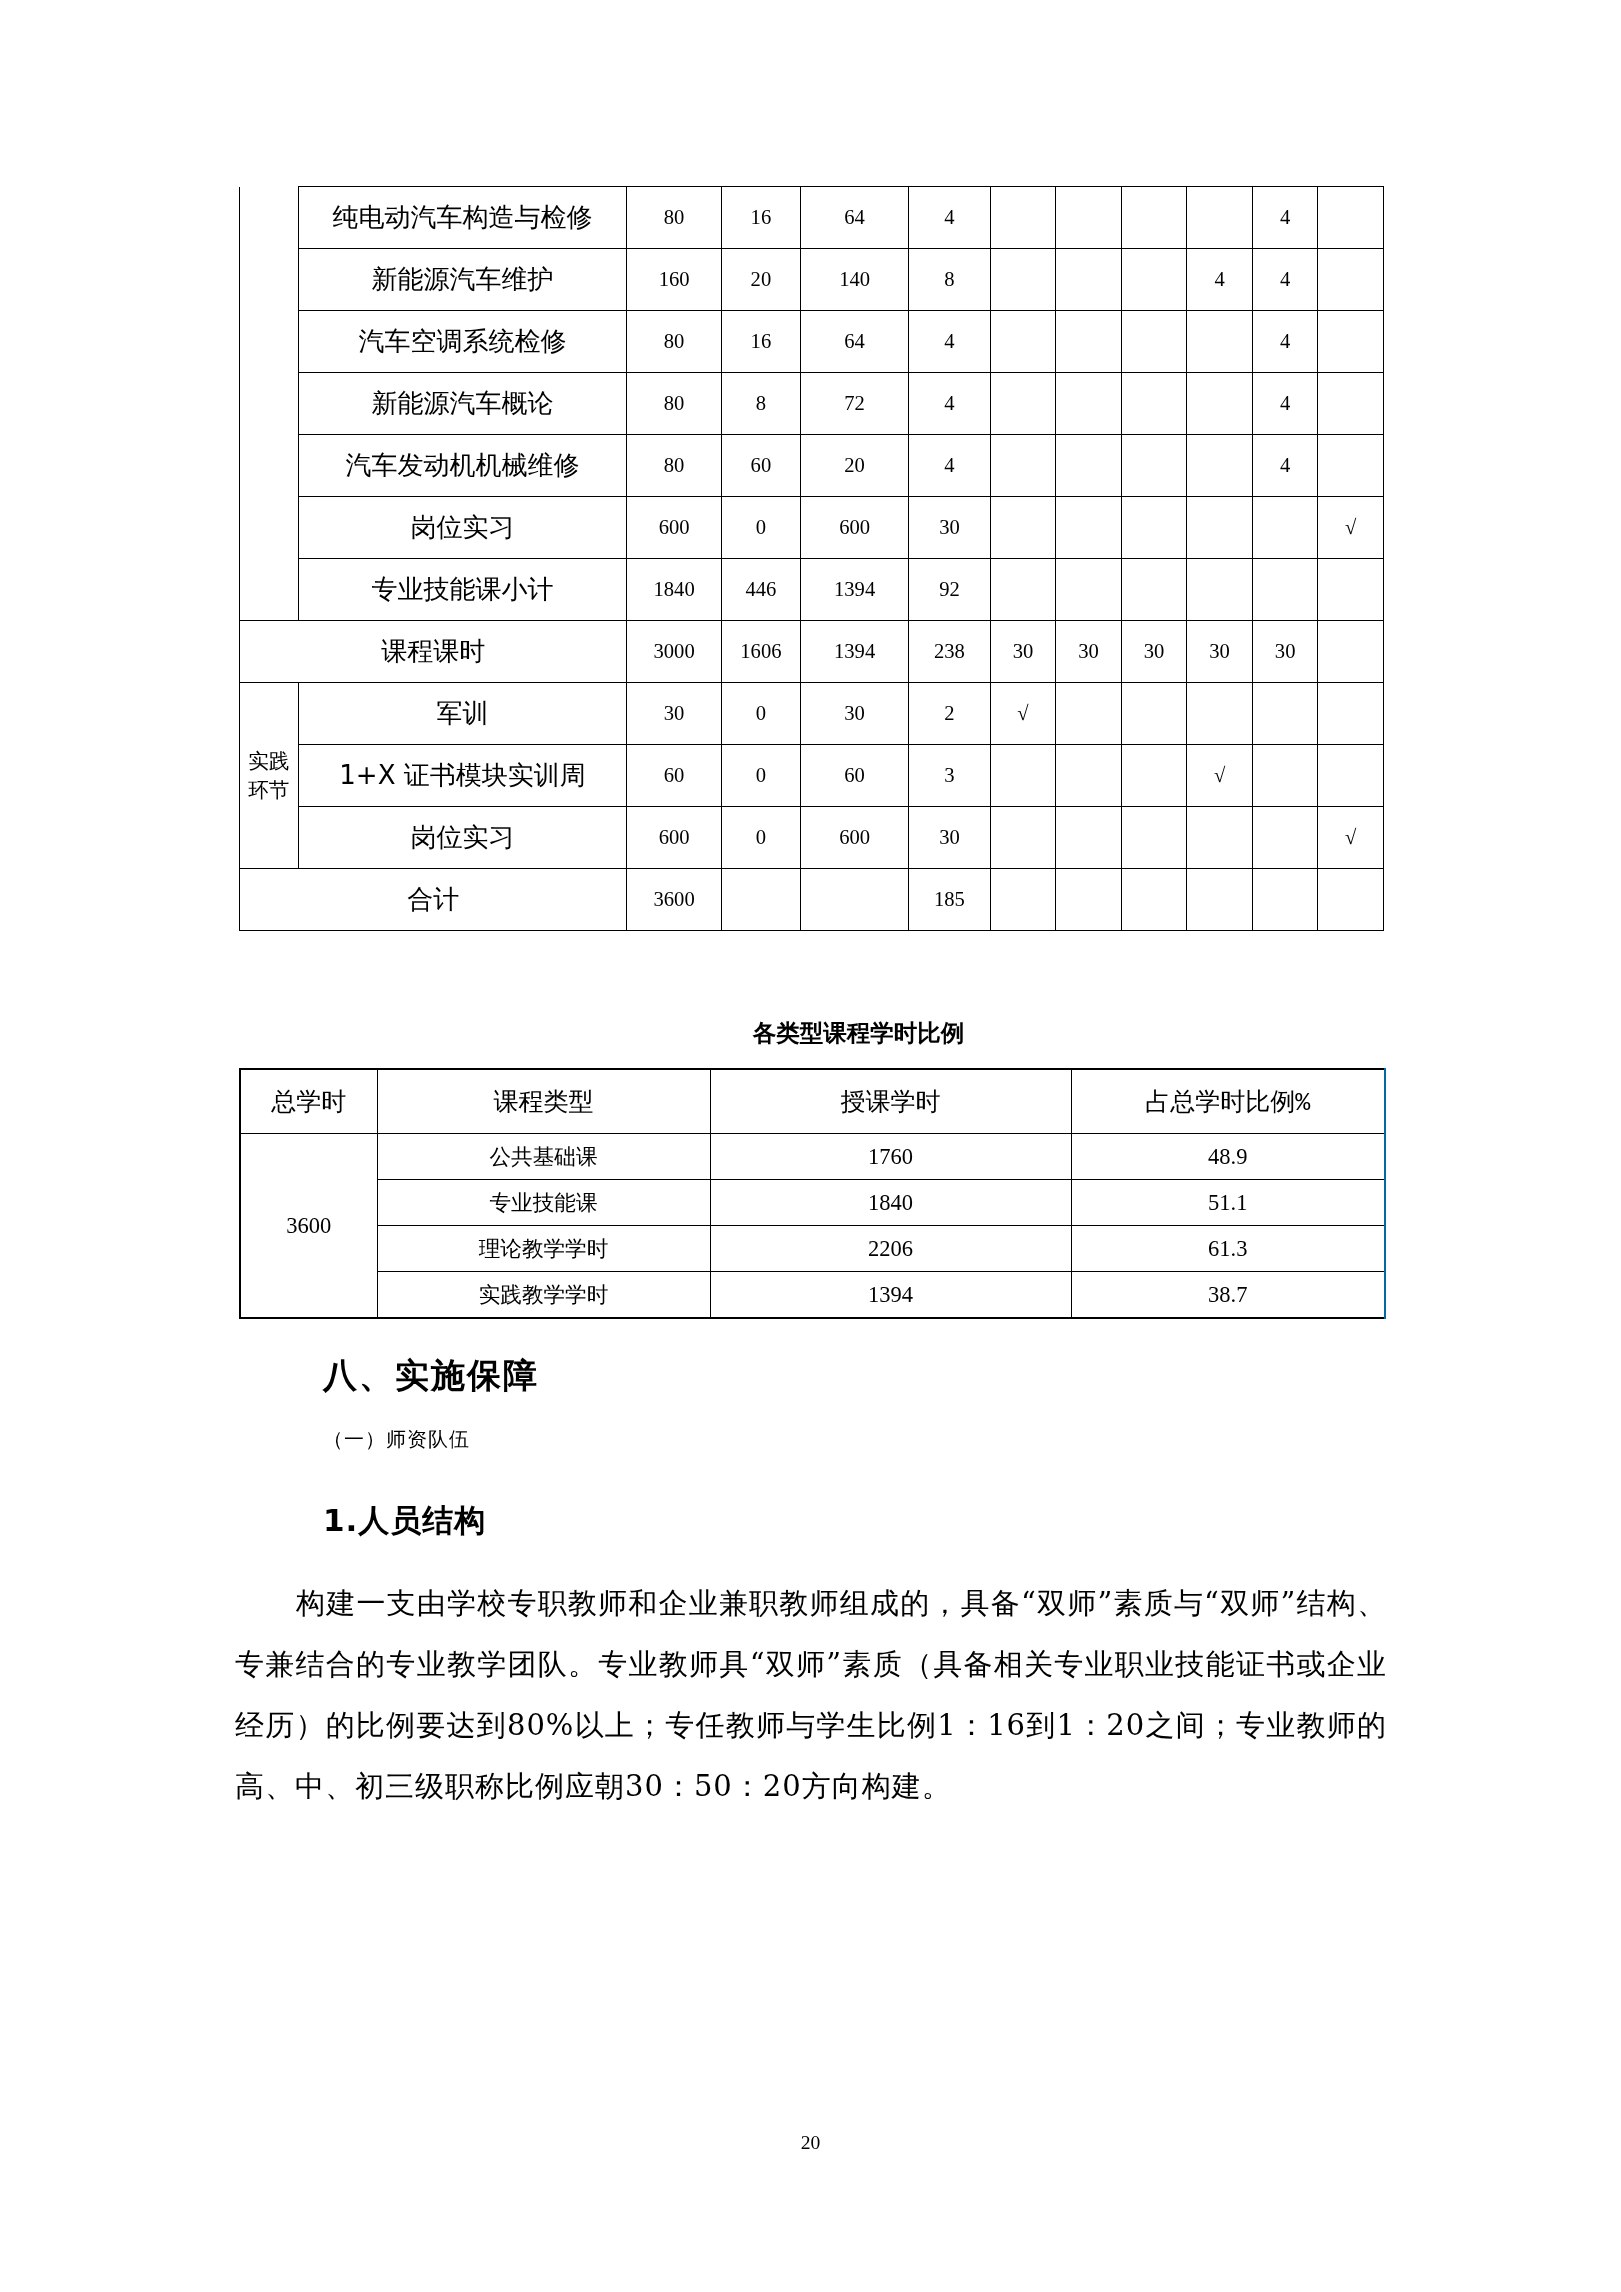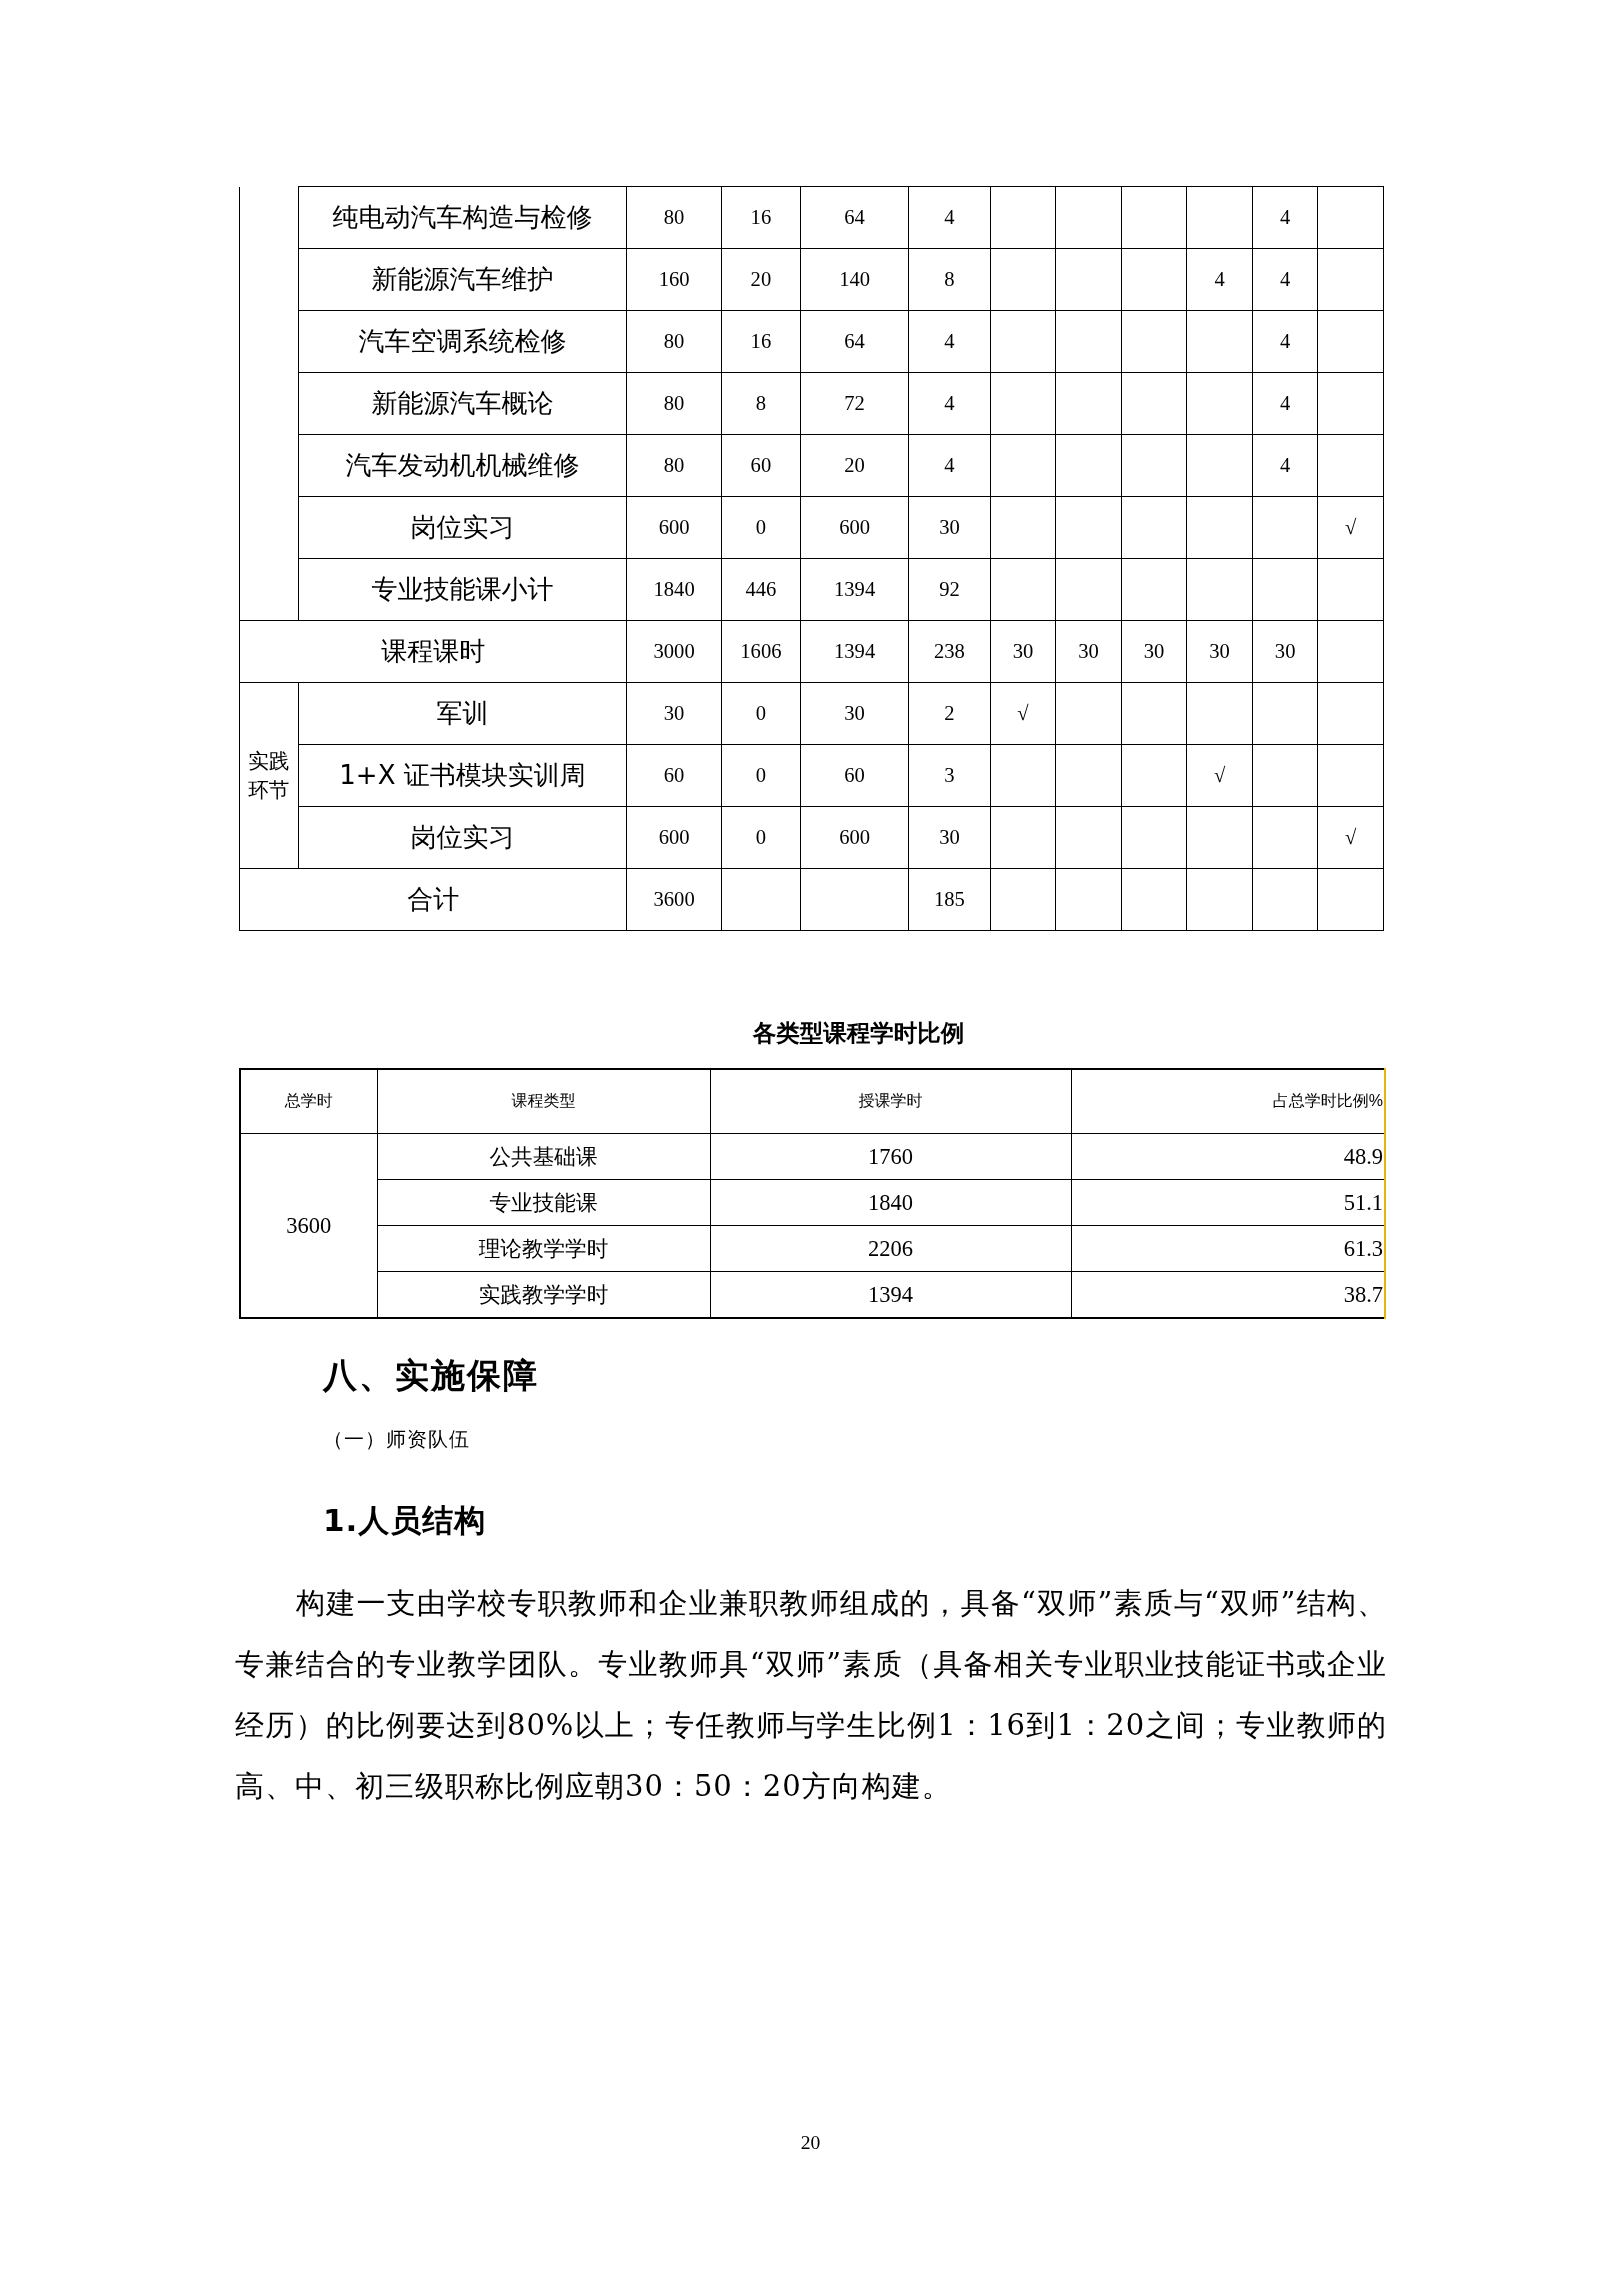--- a/index.html
+++ b/index.html
@@ -89,36 +89,35 @@
     border: 1px solid #000;
     text-align: center;
     vertical-align: middle;
     font-size: 22.5px;
     height: 43px;
     font-family: "Liberation Serif", "DejaVu Serif", serif;
   }
   .ratio-table th {
     font-weight: normal;
     height: 61px;
-    font-family: Liberation Sans, sans-serif;
-    font-size: 16px;
+    font-family: Liberation Mono, monospace;
+    font-size: 25px;
   }
   .ratio-table td.cn {
     font-family: "DejaVu Sans", "Liberation Sans", sans-serif;
     font-size: 21.6px;
   }
   .ratio-table td.total {
     font-size: 22.5px;
   }
   .ratio-table .outer-left {
     border-left: 2px solid #000;
   }
   .ratio-table .outer-right {
-    border-right: 2px solid #eab308;
-    text-align: right;
+    border-right: 2px solid #0369a1;
   }
 
   
   .h-sec {
     position: absolute;
     left: 323px;
     top: 1353px;
     font-family: "DejaVu Sans", "Liberation Sans", sans-serif;
     font-weight: bold;
     font-size: 34px;

